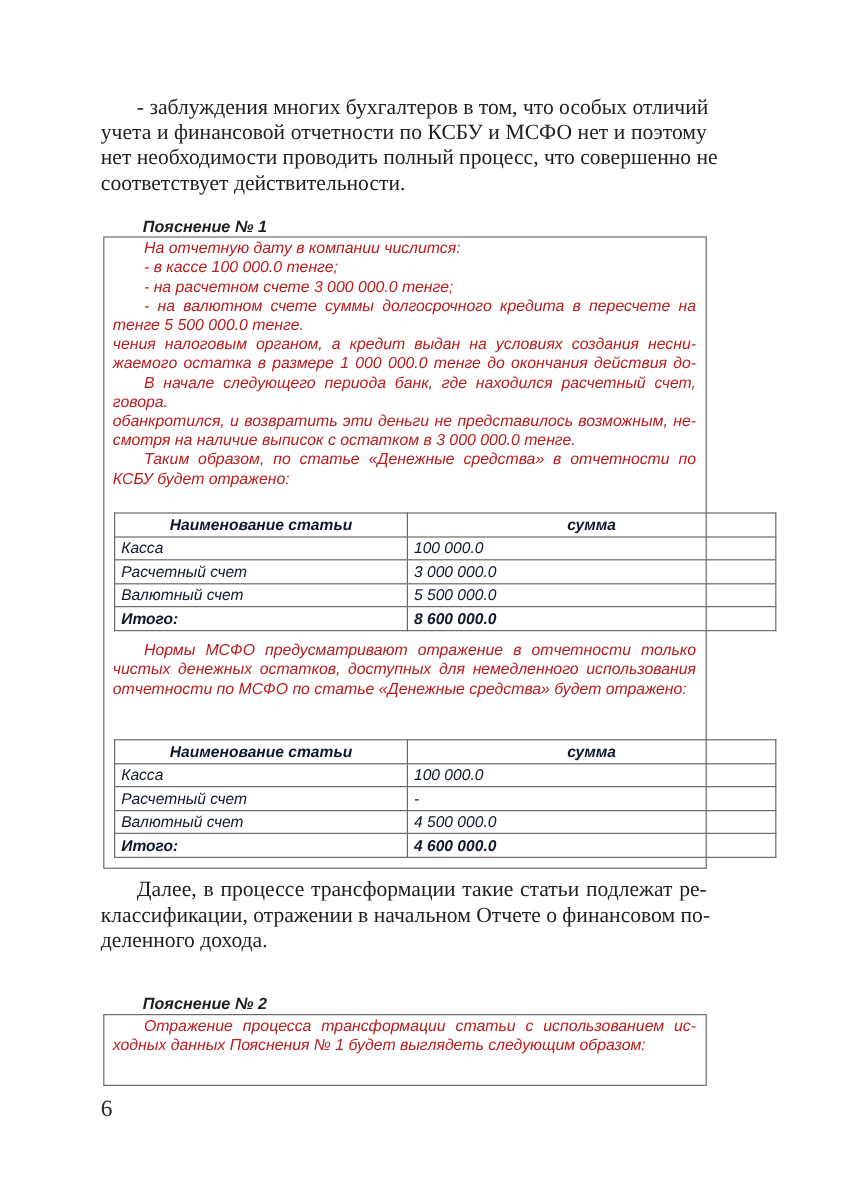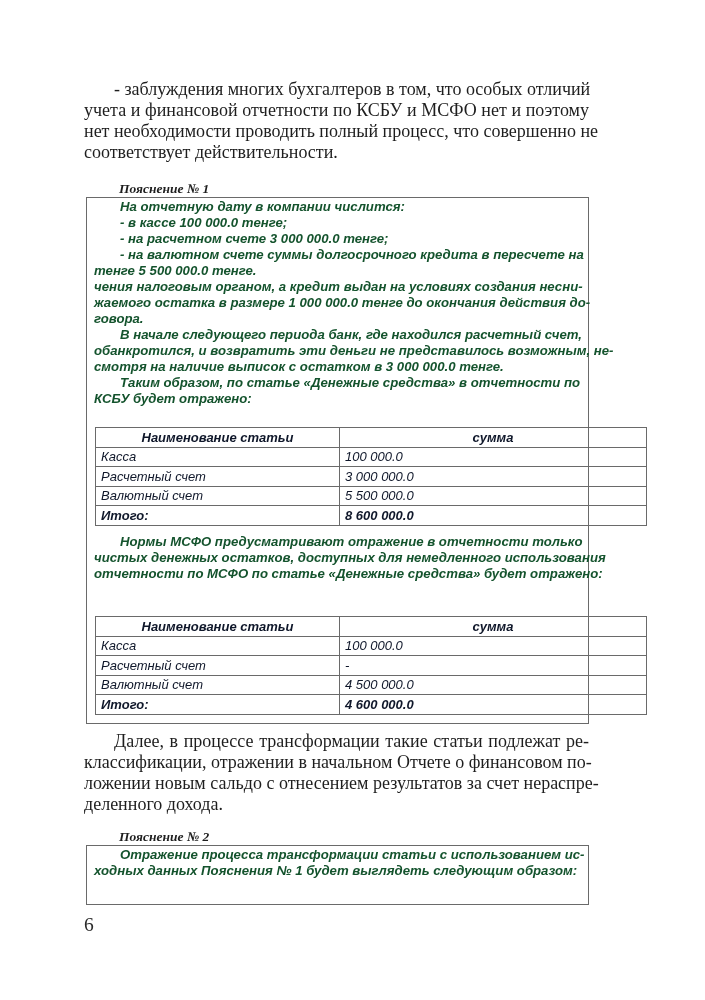--- a/index.html
+++ b/index.html
@@ -2,22 +2,22 @@
 <html><head>
 <meta charset="utf-8">
 <style>
   html, body { margin: 0; padding: 0; background: #ffffff; }
   body { width: 705px; height: 1000px; position: relative; overflow: hidden; color: #1e1e1e; }
   .serif { font-family: "Liberation Serif", "DejaVu Serif", serif; font-size: 18px; line-height: 21px; }
   .para { position: absolute; left: 84px; width: 505px; text-align: justify; }
   .para .line { display: block; text-align: justify; text-align-last: justify; white-space: nowrap; height: 21px; }
   .para .line.last { text-align-last: left; }
   .indent { padding-left: 30px; }
-  .sans-i { font-family: "Liberation Sans", "DejaVu Sans", sans-serif; font-style: italic; font-size: 13.2px; line-height: 16px; color: #14532d; font-weight: bold; }
-  .note-title { position: absolute; left: 119px; font-family: Liberation Serif, serif; font-style: italic; font-weight: bold; font-size: 13.5px; color: #1e1e1e; }
+  .sans-i { font-family: "Liberation Sans", "DejaVu Sans", sans-serif; font-style: italic; font-size: 13.2px; line-height: 16px; color: #b91c1c; }
+  .note-title { position: absolute; left: 119px; font-family: Liberation Sans, sans-serif; font-style: italic; font-weight: bold; font-size: 13.5px; color: #1e1e1e; }
   .note-box { position: absolute; left: 86px; width: 503px; border: 1.5px solid #6a6a6a; box-sizing: border-box; }
   .note-text { position: absolute; left: 94px; width: 486px; }
   .note-text .line { display: block; white-space: nowrap; text-align: justify; text-align-last: justify; height: 16px; }
   .note-text .line.last { text-align-last: left; }
   .note-text .line.ind { padding-left: 26px; }
   table.fin { position: absolute; left: 95px; width: 552px; border-collapse: collapse; font-family: Liberation Sans, sans-serif; font-style: italic; font-size: 13px; color: #0f172a; }
   table.fin td, table.fin th { border: 1.2px solid #6a6a6a; height: 18.5px; padding: 0 5px; }
   table.fin th { font-weight: bold; text-align: center; }
   table.fin td.name { width: 233px; }
   table.fin td.amt { text-align: left; padding-right: 76px; }
@@ -38,22 +38,22 @@
 <div class="note-box" style="top:197px; height:527px;"></div>
 
 <div class="note-text sans-i" style="top:199px;">
   <span class="line ind last">На отчетную дату в компании числится:</span>
   <span class="line ind last">- в кассе  100 000.0 тенге;</span>
   <span class="line ind last">- на расчетном  счете  3 000 000.0 тенге;</span>
   <span class="line ind">- на валютном счете  суммы долгосрочного кредита  в пересчете на</span>
   <span class="line last">тенге 5 500 000.0 тенге.</span>
   <span class="line">чения налоговым органом, а кредит выдан на условиях  создания несни-</span>
   <span class="line">жаемого остатка в размере 1 000 000.0 тенге до окончания действия до-</span>
+  <span class="line ind">В начале следующего периода банк,  где находился расчетный счет,</span>
   <span class="line last">говора.</span>
-  <span class="line ind">В начале следующего периода банк,  где находился расчетный счет,</span>
   <span class="line">обанкротился, и возвратить эти деньги не представилось возможным, не-</span>
   <span class="line last">смотря на наличие выписок с остатком в 3 000 000.0 тенге.</span>
   <span class="line ind">Таким образом, по статье «Денежные средства» в отчетности по</span>
   <span class="line last">КСБУ будет отражено:</span>
 </div>
 
 <table class="fin" style="top:427px;">
   <tbody>
       <tr>
     <th>Наименование  статьи</th>
@@ -105,21 +105,20 @@
   <tr class="total">
     <td class="name">Итого:</td>
     <td class="amt">4 600 000.0</td>
   </tr>
 </tbody>
   </table>
 
 <div class="para serif" style="top:731px;">
   <span class="line indent">Далее, в процессе трансформации такие статьи подлежат ре-</span>
   <span class="line">классификации, отражении в начальном Отчете о финансовом по-</span>
-  <span class="line">ложении новым сальдо с отнесением результатов за счет нераспре-</span>
   <span class="line last">деленного дохода.</span>
 </div>
 
 <div class="note-title" style="top:829px;">Пояснение № 2</div>
 <div class="note-box" style="top:845px; height:60px;"></div>
 <div class="note-text sans-i" style="top:847px;">
   <span class="line ind">Отражение процесса  трансформации  статьи с использованием ис-</span>
   <span class="line last">ходных данных  Пояснения № 1 будет выглядеть следующим образом:</span>
 </div>
 

